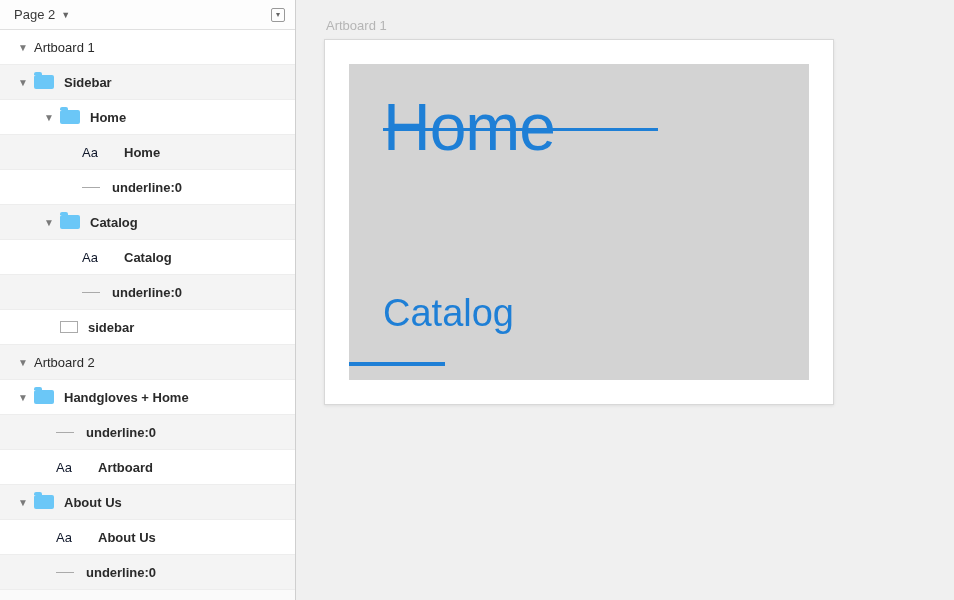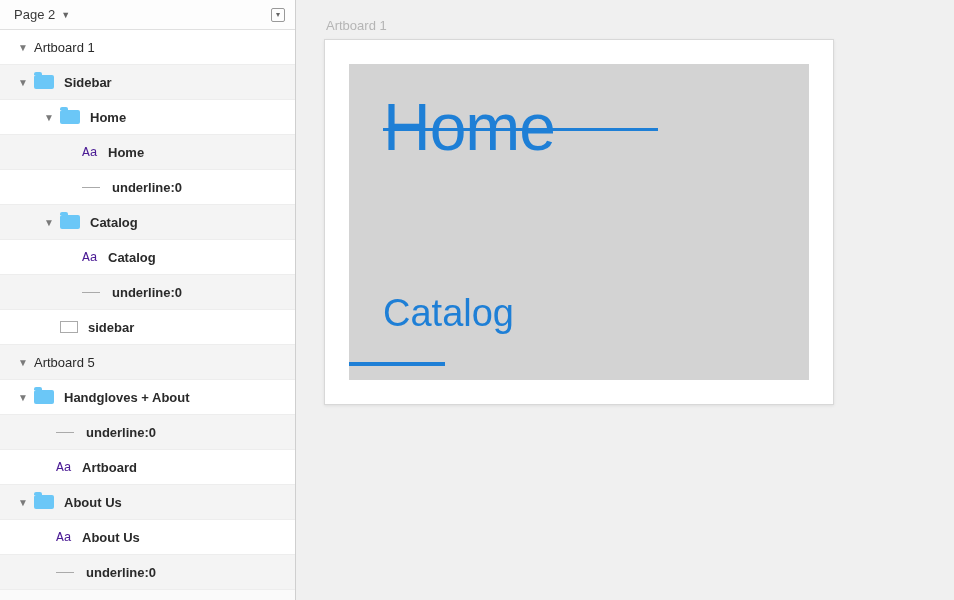--- a/index.html
+++ b/index.html
@@ -90,24 +90,24 @@
       content: "";
       position: absolute;
       top: -3px;
       left: 0;
       width: 8px;
       height: 3px;
       background: #6bc7f7;
       border-radius: 2px 2px 0 0;
     }
     .aa-icon {
-      color: #4c1d95;
-      font-family: Liberation Mono, monospace;
-      font-size: 13px;
-      margin-right: 6px;
+      color: #0f172a;
+      font-family: Liberation Sans, sans-serif;
+      font-size: 13px;
+      margin-right: 22px;
       width: 20px;
       flex-shrink: 0;
     }
     .line-icon {
       width: 20px;
       height: 1px;
       flex-shrink: 0;
       margin-right: 10px;
       position: relative;
     }
@@ -251,27 +251,27 @@
       <span class="row-label">underline:0</span>
     </div>
 
     <div class="tree-row plain" style="padding-left:60px">
       <span class="rect-icon"></span>
       <span class="row-label">sidebar</span>
     </div>
 
     <div class="tree-row alt" style="padding-left:18px">
       <span class="disclosure">▼</span>
-      <span class="row-label" style="font-weight:500">Artboard 5</span>
+      <span class="row-label" style="font-weight:500">Artboard 2</span>
     </div>
 
     <div class="tree-row plain" style="padding-left:18px">
       <span class="disclosure">▼</span>
       <span class="folder-icon"></span>
-      <span class="row-label">Handgloves + About</span>
+      <span class="row-label">Handgloves + Home</span>
     </div>
 
     <div class="tree-row alt" style="padding-left:56px">
       <span class="line-icon"></span>
       <span class="row-label">underline:0</span>
     </div>
 
     <div class="tree-row plain" style="padding-left:56px">
       <span class="aa-icon">Aa</span>
       <span class="row-label">Artboard</span>

